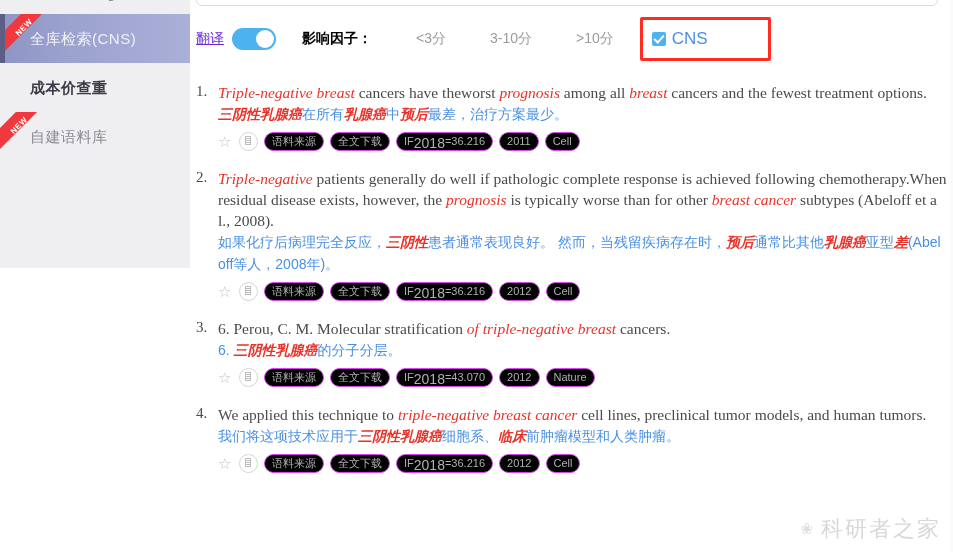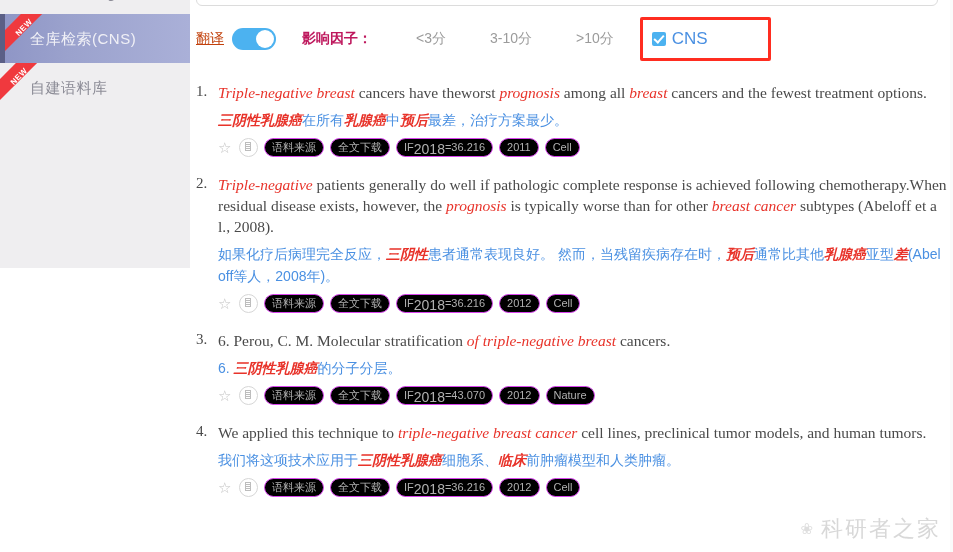--- a/index.html
+++ b/index.html
@@ -104,21 +104,21 @@
   #toolbar {
     position: absolute;
     left: 196px;
     top: 22px;
     height: 34px;
     display: flex;
     align-items: center;
   }
   #translate-label {
     font-size: 14px;
-    color: #c2410c;
+    color: #6d28d9;
     margin-right: 8px;
     text-decoration: underline;
   }
   .switch {
     width: 44px;
     height: 22px;
     border-radius: 11px;
     background: #4cb2f0;
     position: relative;
     flex: none;
@@ -127,21 +127,21 @@
     position: absolute;
     right: 2px;
     top: 2px;
     width: 18px;
     height: 18px;
     border-radius: 50%;
     background: #ffffff;
   }
   #if-label {
     font-size: 14px;
-    color: #be185d;
+    color: #000000;
     font-weight: bold;
     margin-left: 26px;
   }
   .if-opt {
     font-size: 14px;
     color: #9b9b9b;
     margin-left: 44px;
     white-space: nowrap;
   }
   #cns-wrap {
@@ -207,21 +207,20 @@
     word-break: break-all;
   }
   .en .hl {
     color: #e8332a;
     font-style: italic;
   }
   .zh {
     font-size: 14px;
     line-height: 22px;
     color: #4a90e2;
-    margin-top: 6px;
     word-break: break-all;
   }
   .zh .hl {
     color: #e8332a;
     font-style: italic;
     font-weight: bold;
   }
   .badges {
     margin-top: 7px;
     display: flex;
@@ -301,20 +300,21 @@
   }
 </style>
 </head>
 <body>
 
 <div id="sidebar">
     <div class="side-item partial"><span>Acknowledge</span></div>
     <div class="side-item active"><div class="ribbon">
         <i>NEW</i>
       </div><span>全库检索(CNS)</span></div>
+    <div class="side-item bold"><span>成本价查重</span></div>
     <div class="side-item"><div class="ribbon">
         <i>NEW</i>
       </div><span>自建语料库</span></div>
   </div>
 
 <div id="searchbox-edge"></div>
 
 <div id="toolbar">
   <span id="translate-label">翻译</span>
   <div class="switch">

